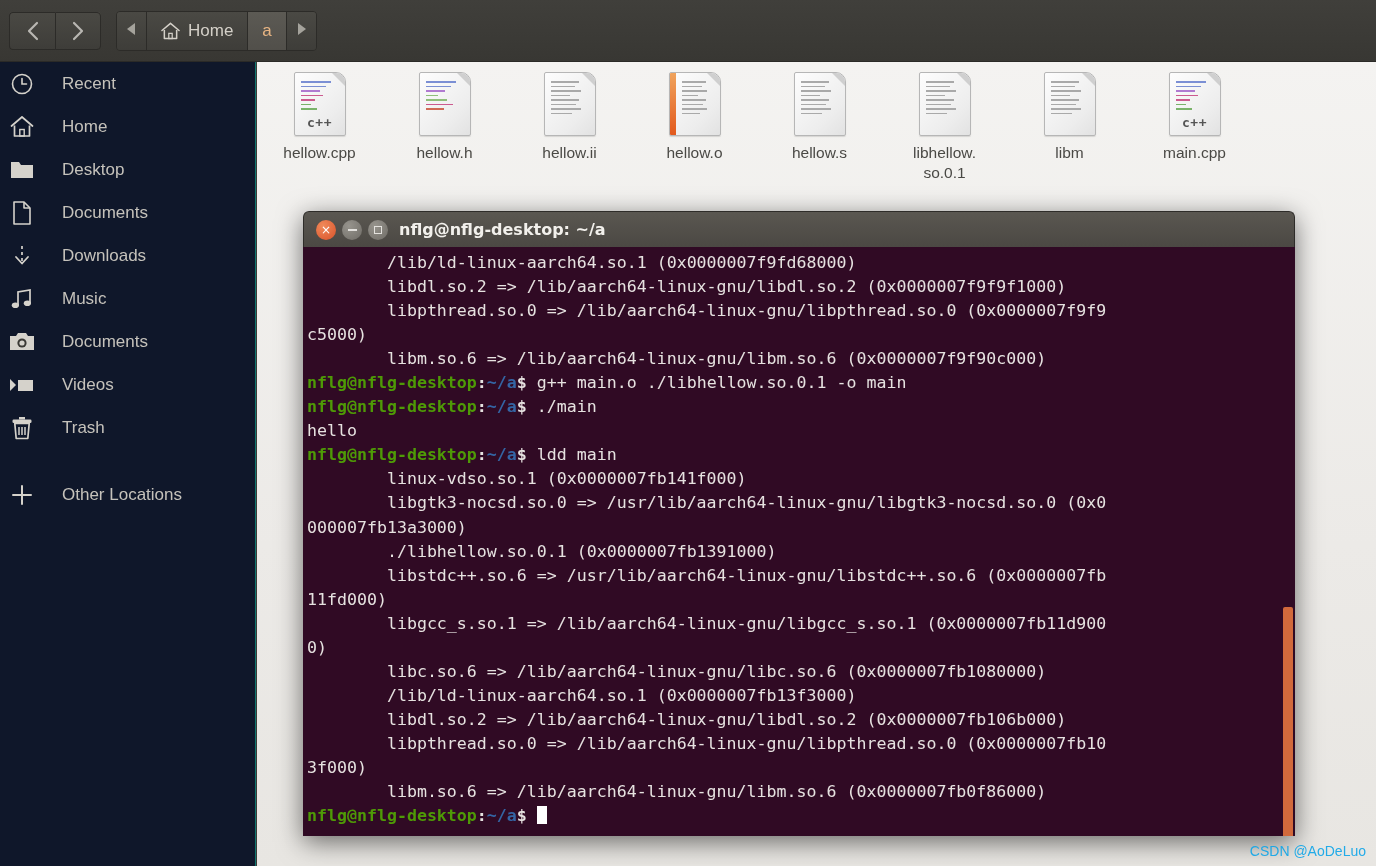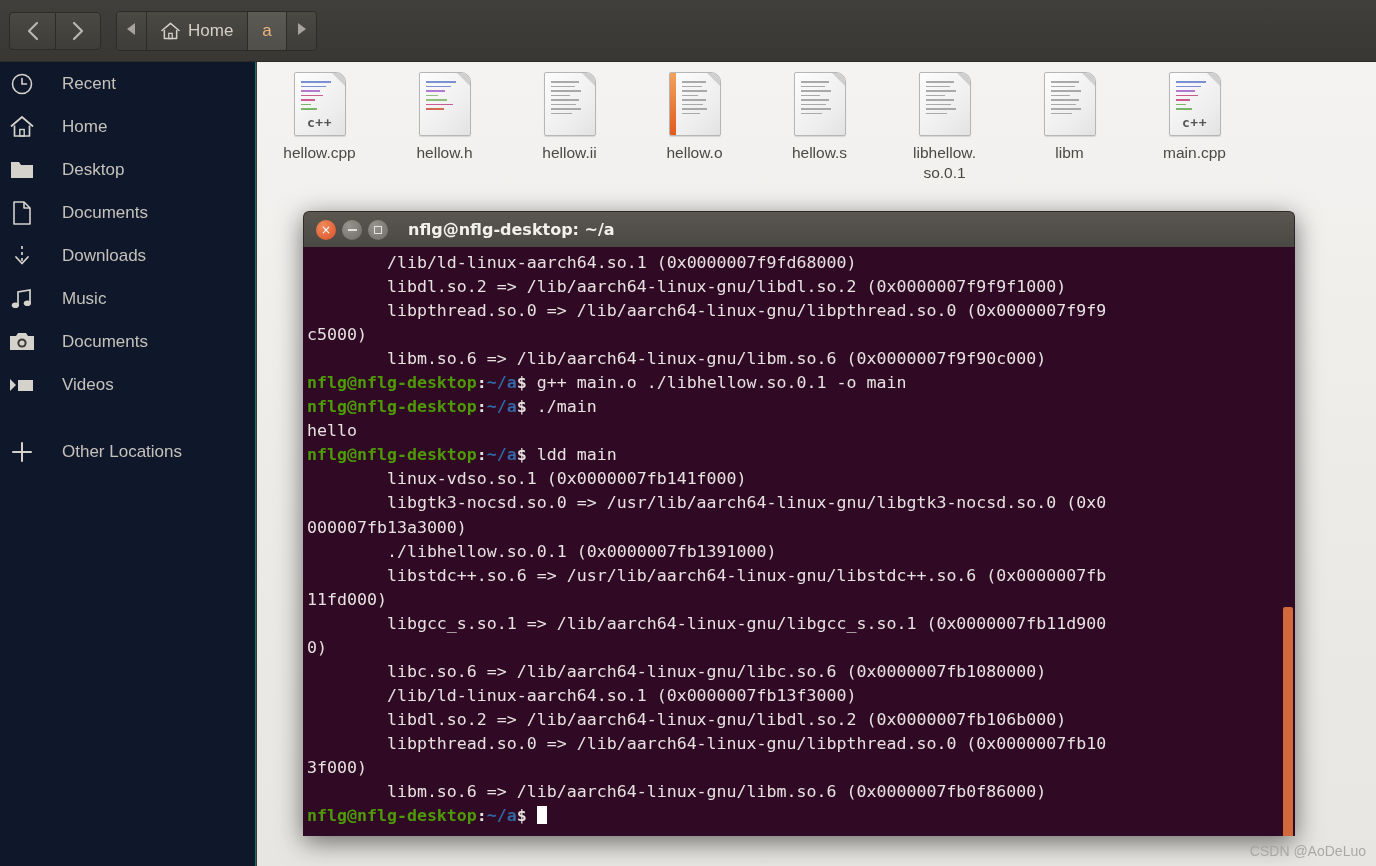--- a/index.html
+++ b/index.html
@@ -188,21 +188,21 @@
     display: flex; align-items: center; justify-content: center;
     font-size: 12px; color: #fff;
     font-family: "DejaVu Sans", sans-serif;
   }
   .tbtn.close { background: radial-gradient(circle at 35% 30%, #f08a5a, #d9522a); }
   .tbtn.min   { background: radial-gradient(circle at 35% 30%, #97948d, #6f6c66); }
   .tbtn.max   { background: radial-gradient(circle at 35% 30%, #97948d, #6f6c66); }
   .tbtn .sq { width: 8px; height: 8px; border: 1.5px solid #e3e1dd; }
   .tbtn .mn { width: 9px; height: 2px; background: #e3e1dd; }
   .term-title-text {
-    margin-left: 14px;
+    margin-left: 5px;
     color: #f2f0ec;
     font-size: 16px;
     font-weight: bold;
     font-family: "DejaVu Sans", sans-serif;
   }
   .term-body {
     position: relative;
     height: 589px;
     background: #300a24;
     overflow: hidden;
@@ -232,21 +232,21 @@
     right: 2px; top: 360px;
     width: 10px; height: 250px;
     background: #d2693c;
     border-radius: 2px;
   }
 
   
   .watermark {
     position: absolute;
     right: 10px; bottom: 7px;
-    color: #a3a3a3;
+    color: #0ea5e9;
     font-size: 14px;
     font-family: "Liberation Sans", sans-serif;
     opacity: .9;
   }
 </style>
 </head>
 <body>
 
 <div id="app">
 
@@ -376,20 +376,31 @@
     <div class="side-item">
       <span class="side-icon">
         <svg width="26" height="18" viewBox="0 0 26 18">
           <path d="M1 3 L7 9 L1 15 Z" fill="#d5d2cb"></path>
           <rect x="9" y="4" width="15" height="11" fill="#d5d2cb"></rect>
         </svg>
       </span>
       <span class="side-label">Videos</span>
     </div>
 
+    <div class="side-item">
+      <span class="side-icon">
+        <svg width="22" height="24" viewBox="0 0 22 24">
+          <rect x="1.5" y="3.5" width="19" height="3.4" rx="1.2" fill="#d5d2cb"></rect>
+          <path d="M3.8 7.5 H18.2 L16.8 22.5 H5.2 Z" fill="none" stroke="#d5d2cb" stroke-width="1.7" stroke-linejoin="round"></path>
+          <path d="M8 11 V19 M11 11 V19 M14 11 V19" stroke="#d5d2cb" stroke-width="1.5"></path>
+          <rect x="8" y="1" width="6" height="2.5" fill="#d5d2cb"></rect>
+        </svg>
+      </span>
+      <span class="side-label">Trash</span>
+    </div>
 
     <div class="side-gap"></div>
 
     <div class="side-item">
       <span class="side-icon">
         <svg width="22" height="22" viewBox="0 0 22 22">
             <path d="M11 2 V20 M2 11 H20" stroke="#d5d2cb" stroke-width="2" stroke-linecap="round"></path>
           </svg>
       </span>
       <span class="side-label">Other Locations</span>

